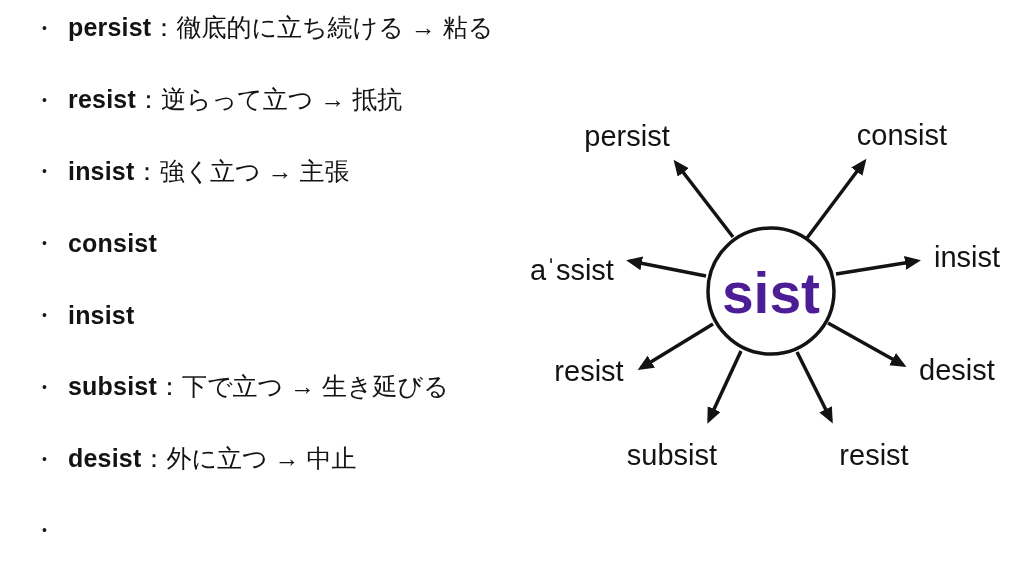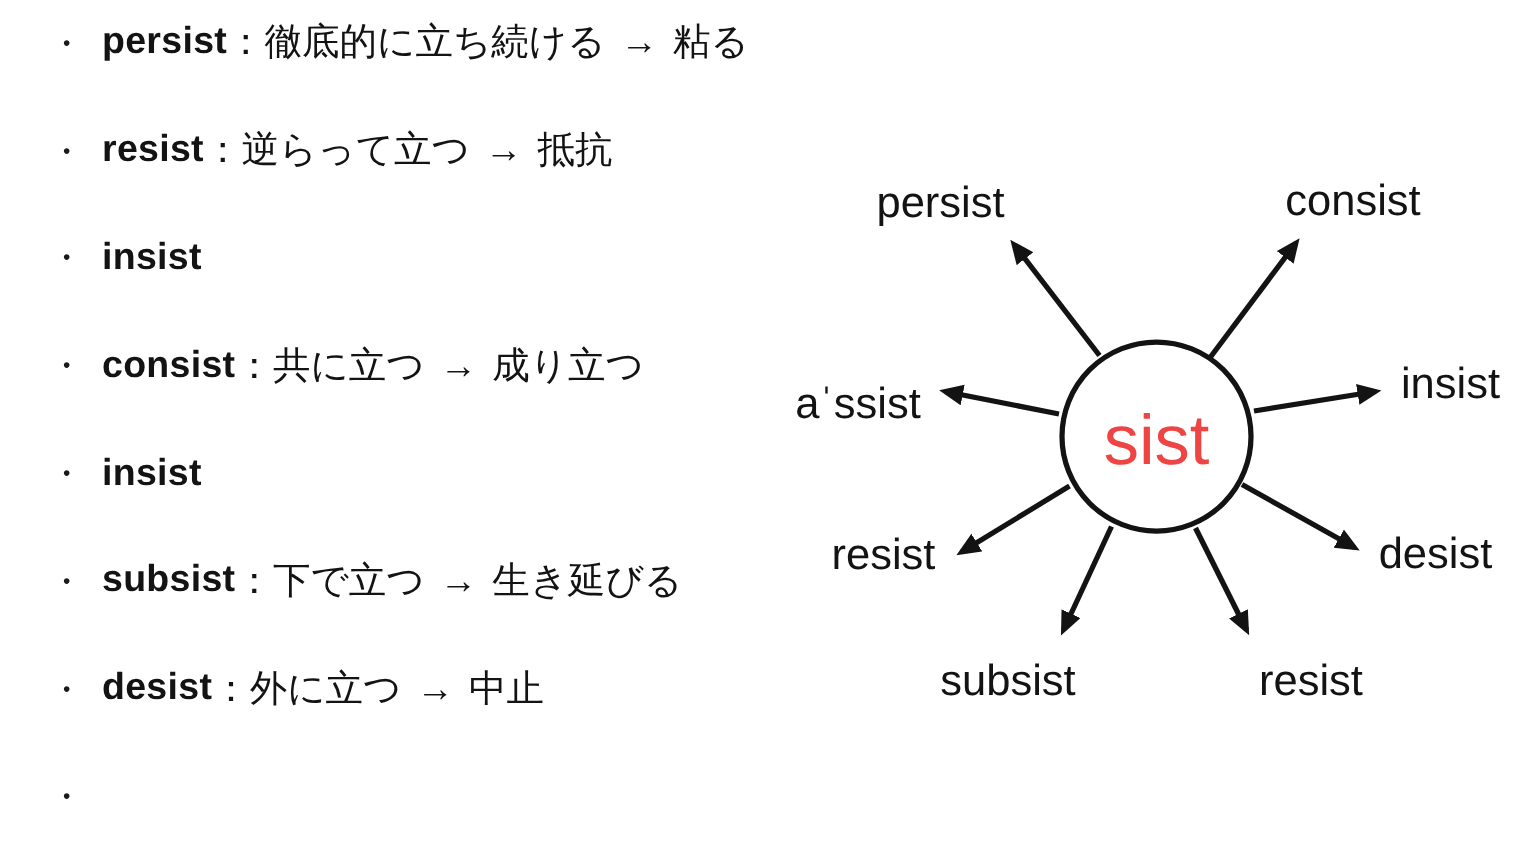--- a/index.html
+++ b/index.html
@@ -29,67 +29,66 @@
     width: 26px;
     flex: 0 0 26px;
     color: #1a1a1a;
   }
   .en-word {
     font-weight: 700;
     letter-spacing: 0.2px;
   }
   .jp-desc {
     font-weight: 500;
-    font-family: Liberation Mono, monospace;
   }
   
   .diagram-svg {
     position: absolute;
     left: 0; top: 0;
     width: 1024px; height: 569px;
   }
   .diagram-label {
     position: absolute;
     transform: translate(-50%, -50%);
     font-size: 29px;
     font-weight: 500;
     white-space: nowrap;
     color: #131313;
   }
   .center-label {
     position: absolute;
     left: 771px; top: 293px;
     transform: translate(-50%, -50%);
-    font-size: 47px;
-    font-weight: 400;
-    color: #ef4444;
+    font-size: 57px;
+    font-weight: 700;
+    color: #4c1d95;
   }
 </style>
 </head>
 <body>
 
 <div class="word-list">
   <div class="row">
     <span class="bullet">•</span>
     <span class="en-word">persist</span>
     <span class="jp-desc">：徹底的に立ち続ける → 粘る</span>
   </div>
   <div class="row">
     <span class="bullet">•</span>
     <span class="en-word">resist</span>
     <span class="jp-desc">：逆らって立つ → 抵抗</span>
   </div>
   <div class="row">
     <span class="bullet">•</span>
     <span class="en-word">insist</span>
+    <span class="jp-desc">：強く立つ → 主張</span>
   </div>
   <div class="row">
     <span class="bullet">•</span>
     <span class="en-word">consist</span>
-    <span class="jp-desc">：共に立つ → 成り立つ</span>
   </div>
   <div class="row">
     <span class="bullet">•</span>
     <span class="en-word">insist</span>
   </div>
   <div class="row">
     <span class="bullet">•</span>
     <span class="en-word">subsist</span>
     <span class="jp-desc">：下で立つ → 生き延びる</span>
   </div>

